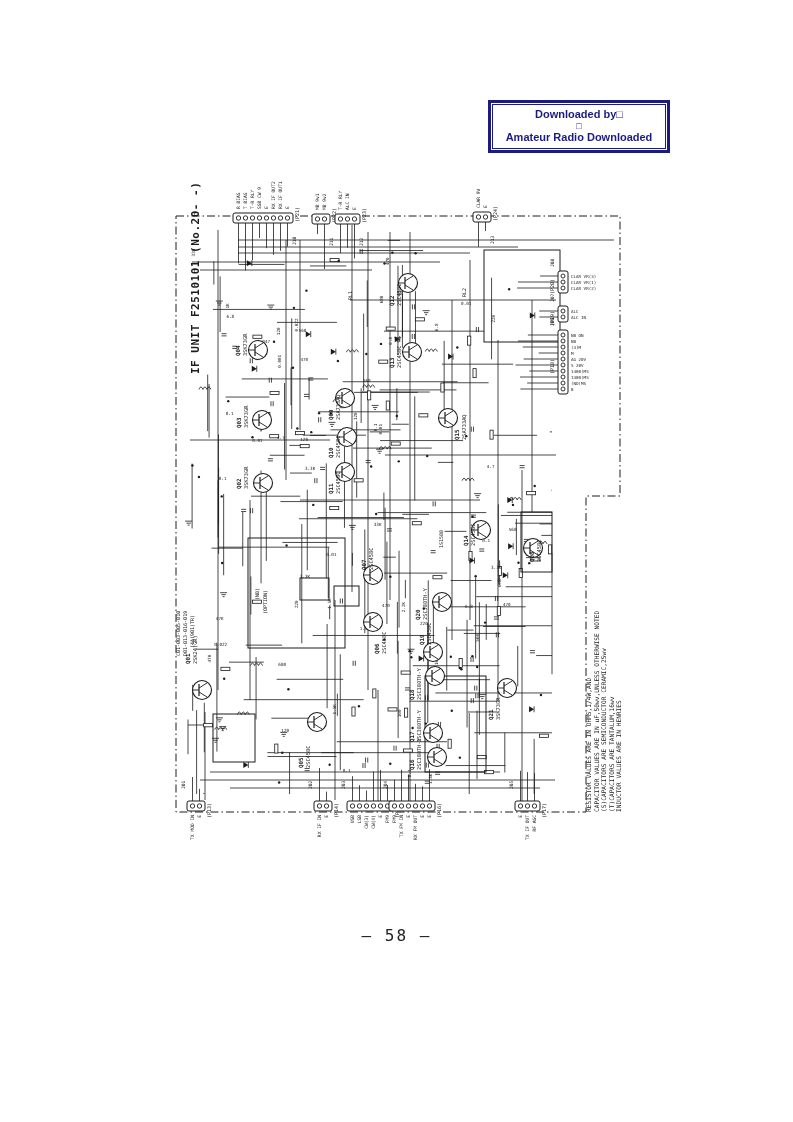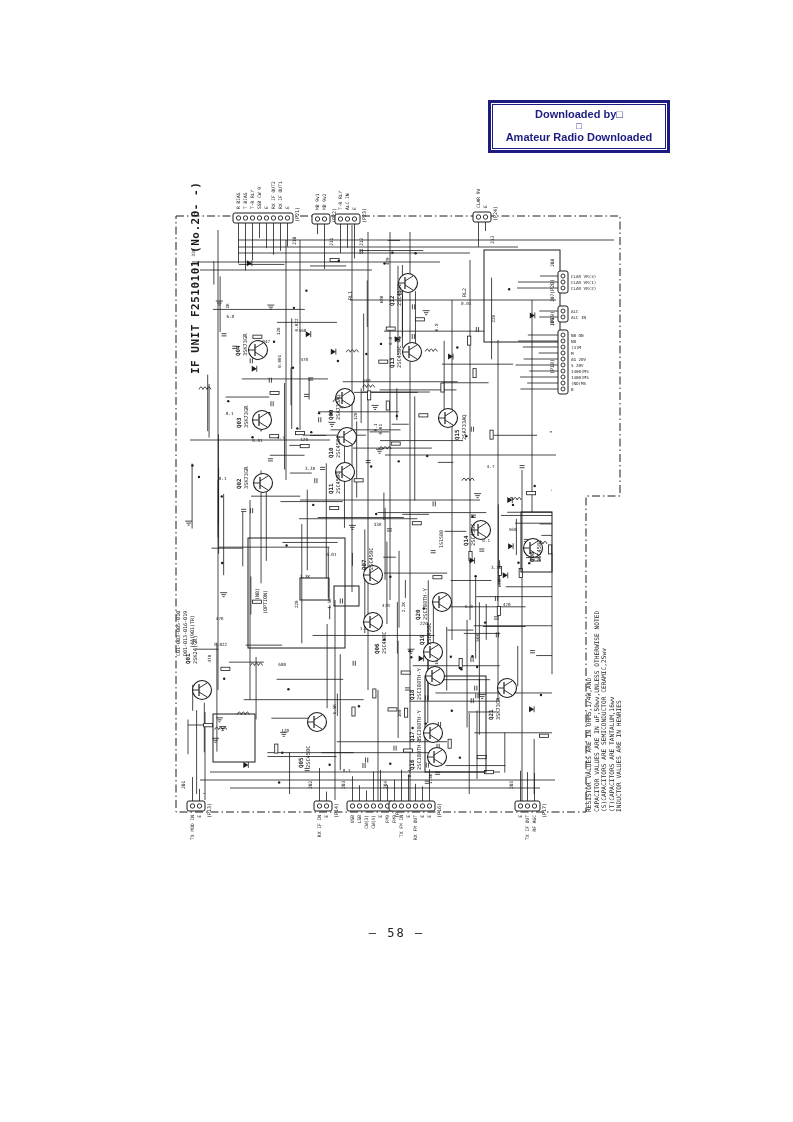--- a/index.html
+++ b/index.html
@@ -4,21 +4,21 @@
 <style>
   html,body{margin:0;padding:0;background:#ffffff;}
   .page{position:relative;width:793px;height:1122px;background:#ffffff;overflow:hidden;
         font-family:"DejaVu Sans Mono", monospace;border-radius:18px;}
   .stamp{position:absolute;left:488px;top:100px;width:176px;border:3px solid #1b1b80;background:#fff;}
   .stamp-inner{border:1px solid #1b1b80;margin:1px;padding:3px 4px 4px 4px;text-align:center;
         color:#1b1b80;font-family:"Liberation Sans", sans-serif;}
   .stamp .s1,.stamp .s3{font-weight:bold;font-size:11px;line-height:13px;}
   .stamp .s2{font-size:9px;line-height:10px;}
   .pageno{position:absolute;left:0;top:926px;width:793px;text-align:center;
-        font-size:12px;color:#222;font-family:"DejaVu Sans Mono", monospace;letter-spacing:2px;}
+        font-size:16px;color:#222;font-family:"DejaVu Sans Mono", monospace;letter-spacing:2px;}
   svg{position:absolute;left:0;top:0;}
   svg text{font-family:"DejaVu Sans Mono", monospace;fill:#1c1c1c;}
 </style>
 </head>
 <body>
 
 <div class="page">
 
   <div class="stamp">
     <div class="stamp-inner">

